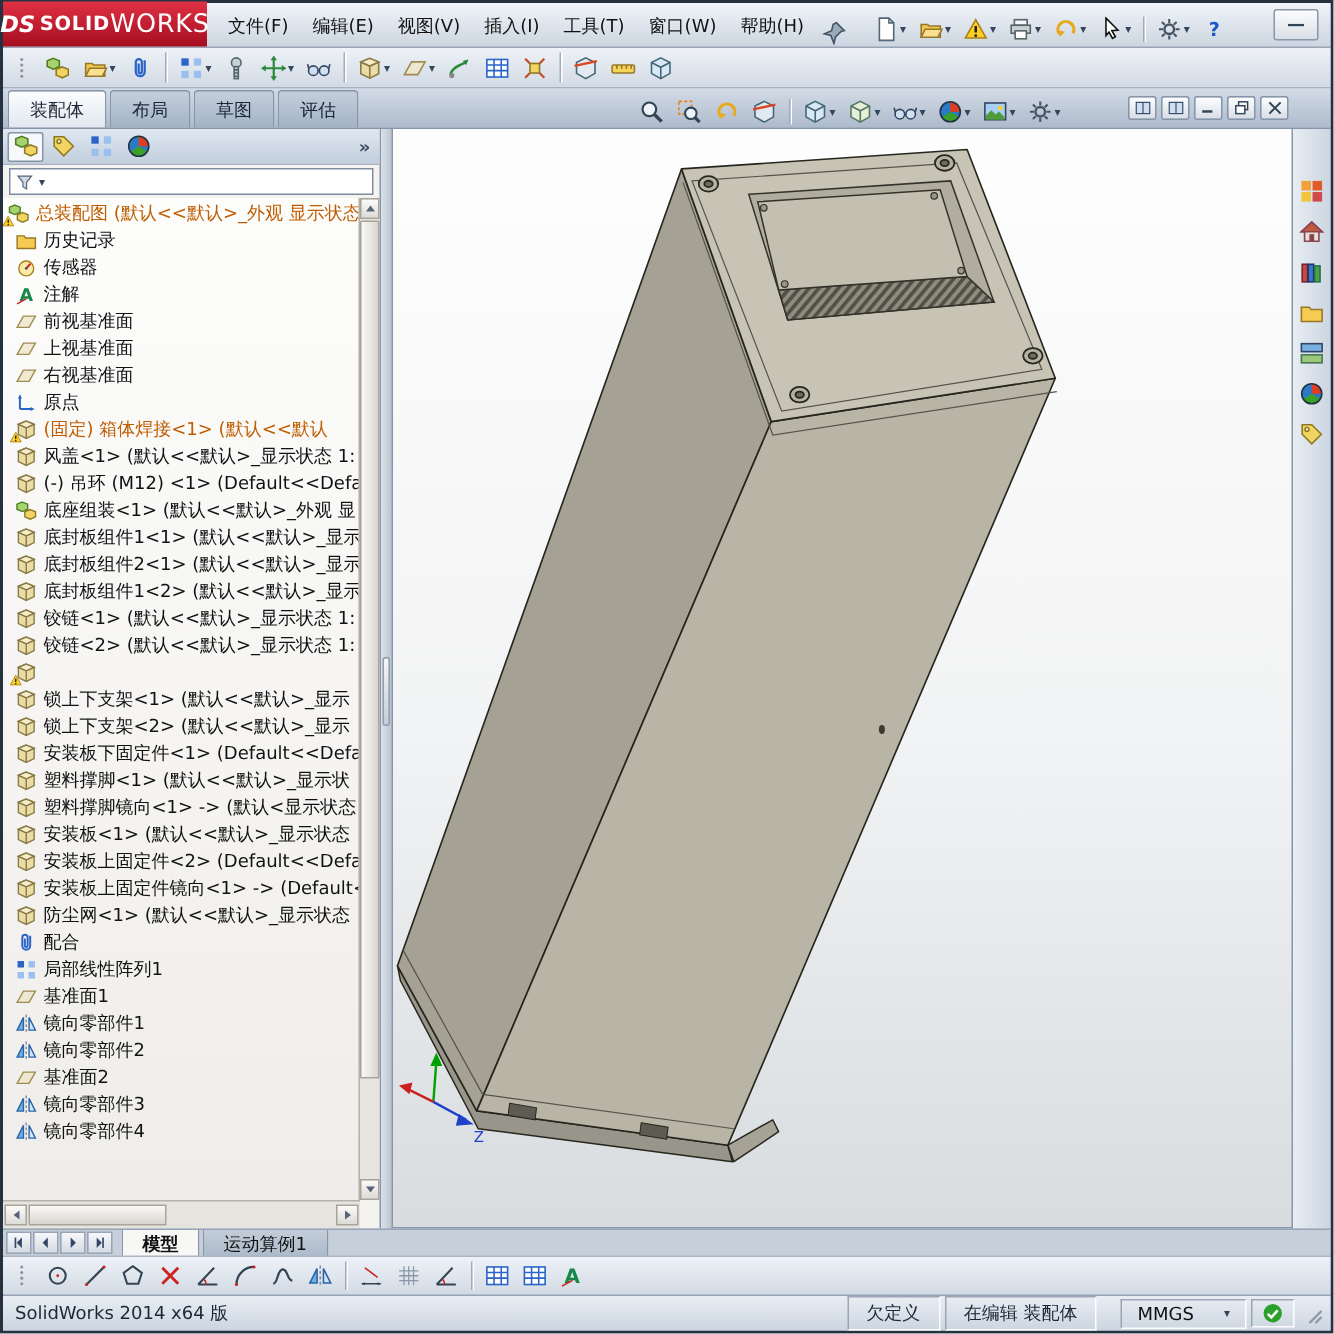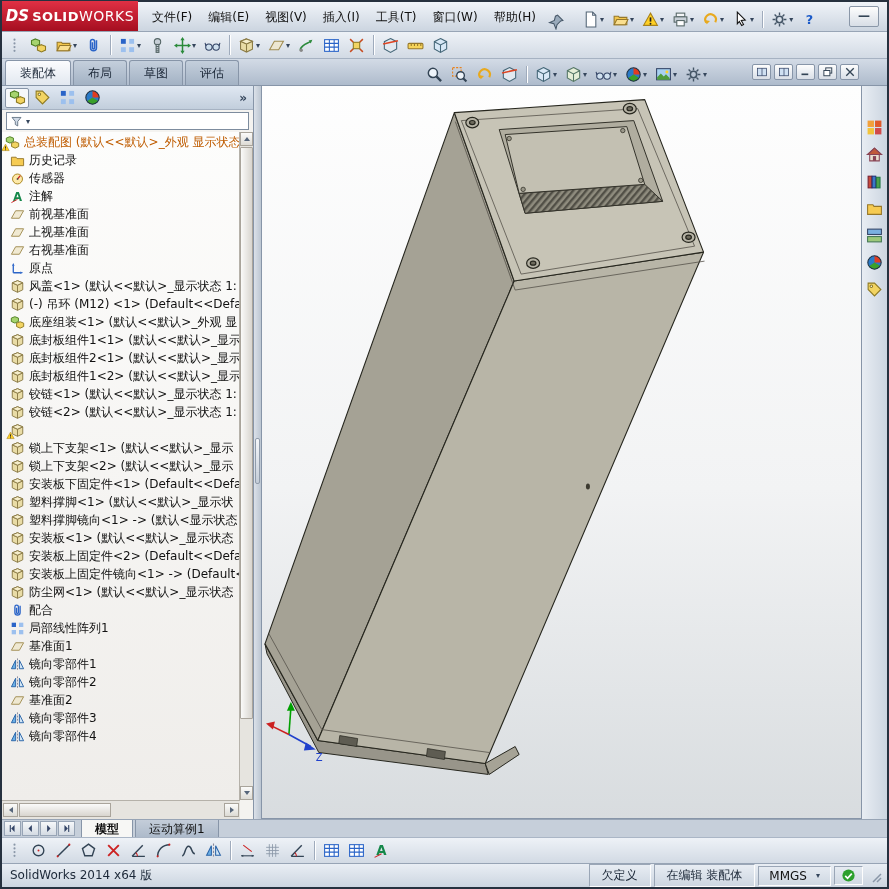--- a/index.html
+++ b/index.html
@@ -9,21 +9,21 @@
   #win { position:absolute; inset:0; box-shadow: inset 0 0 0 2px #26313f; }
 
   
   #titlebar { position:absolute; left:2px; right:2px; top:2px; height:30px;
               background:linear-gradient(#f0f4f9,#ccd5e0); border-bottom:1px solid #98a5b6;
               display:flex; align-items:flex-end; }
   #logo { width:136px; height:30px; background:linear-gradient(#e03044,#a50e20);
           display:flex; align-items:center; justify-content:center; gap:3px; color:#fff; }
   #logo-ds { font-style:italic; font-weight:bold; font-size:15px; }
   #logo-solid { font-weight:bold; font-size:13px; letter-spacing:.5px; }
-  #logo-works { font-weight:normal; font-size:14px; letter-spacing:.5px; margin-left:-3px; }
+  #logo-works { font-weight:normal; font-size:17px; letter-spacing:.5px; margin-left:-3px; }
   #menubar { display:flex; margin-left:6px; }
   .menu-item { padding:5px 8px; cursor:default; }
   #menu-pin { width:18px; height:18px; margin:0 4px; }
   #std-toolbar { display:flex; align-items:center; margin-left:8px; }
   #win-min { position:absolute; right:8px; top:4px; width:30px; height:21px;
              border:1px solid #8a97a8; background:linear-gradient(#fdfdfd,#d8dee6);
              text-align:center; line-height:19px; font-weight:bold; color:#345; border-radius:2px; }
 
   
   #toolbar2 { position:absolute; left:2px; right:2px; top:32px; height:27px;
@@ -123,21 +123,21 @@
                display:flex; align-items:center; padding-left:4px; }
 
   #statusbar { position:absolute; left:2px; right:2px; bottom:2px; height:24px;
                background:linear-gradient(#e9eef4,#ccd5e0); border-top:1px solid #97a4b5;
                display:flex; align-items:center; padding:11px 4px; }
   #status-left { margin-left:4px; color:#1c2838; }
   #status-cells { margin-left:auto; display:flex; }
   .scell { border:1px solid; border-color:#9aa6b6 #fdfdfd #fdfdfd #9aa6b6; padding:2px 12px; margin-left:3px;
            color:#1c2838; }
   #units-cell { border:1px solid; border-color:#9aa6b6 #fdfdfd #fdfdfd #9aa6b6; padding:2px 10px;
-                margin-left:3px; display:flex; align-items:center; gap:8px; }
+                margin-left:16px; display:flex; align-items:center; gap:19px; }
   #check-cell { border:1px solid; border-color:#9aa6b6 #fdfdfd #fdfdfd #9aa6b6; padding:1px 6px; margin-left:3px;
                 display:flex; align-items:center; }
   #check-cell .ic { width:15px; height:15px; }
   #resize-grip { width:16px; height:16px; margin-left:4px; }
 </style>
 </head>
 <body>
 
 <div id="win">
 
@@ -560,20 +560,35 @@
           </div>
           <div class="trow">
             <span class="icw">
               <svg class="ic" viewBox="0 0 16 16">
                 <path d="M3.5 12.5h8M3.5 12.5v-8" fill="none" stroke="#2a64c8" stroke-width="1.4"></path>
                 <path d="M14 12.5l-3-1.4v2.8zM3.5 2L2.1 5h2.8z" fill="#2a64c8"></path>
               </svg>
             </span>
             <span class="tlabel">原点</span>
           </div>
+          <div class="trow warn">
+            <span class="icw">
+              <svg class="ic" viewBox="0 0 16 16">
+                <path d="M8 1.8l5.6 2.3v7.4L8 14.2l-5.6-2.7V4.1z" fill="#e9dca6" stroke="#8a7a44"></path>
+                <path d="M2.4 4.1L8 6.6l5.6-2.5M8 6.6v7.6" fill="none" stroke="#8a7a44"></path>
+                <path d="M8 1.8l5.6 2.3L8 6.6 2.4 4.1z" fill="#f6eecb" stroke="#8a7a44"></path>
+              </svg>
+              <svg class="wov" viewBox="0 0 16 16">
+                <path d="M8 2l6.5 11.5H1.5z" fill="#ffd024" stroke="#a8821a"></path>
+                <path d="M8 6v4" stroke="#222" stroke-width="1.6"></path>
+                <circle cx="8" cy="12" r=".9" fill="#222"></circle>
+              </svg>
+            </span>
+            <span class="tlabel">(固定) 箱体焊接&lt;1&gt; (默认&lt;&lt;默认</span>
+          </div>
           <div class="trow">
             <span class="icw">
               <svg class="ic" viewBox="0 0 16 16">
                 <path d="M8 1.8l5.6 2.3v7.4L8 14.2l-5.6-2.7V4.1z" fill="#e9dca6" stroke="#8a7a44"></path>
                 <path d="M2.4 4.1L8 6.6l5.6-2.5M8 6.6v7.6" fill="none" stroke="#8a7a44"></path>
                 <path d="M8 1.8l5.6 2.3L8 6.6 2.4 4.1z" fill="#f6eecb" stroke="#8a7a44"></path>
               </svg>
             </span>
             <span class="tlabel">风盖&lt;1&gt; (默认&lt;&lt;默认&gt;_显示状态 1:</span>
           </div>

